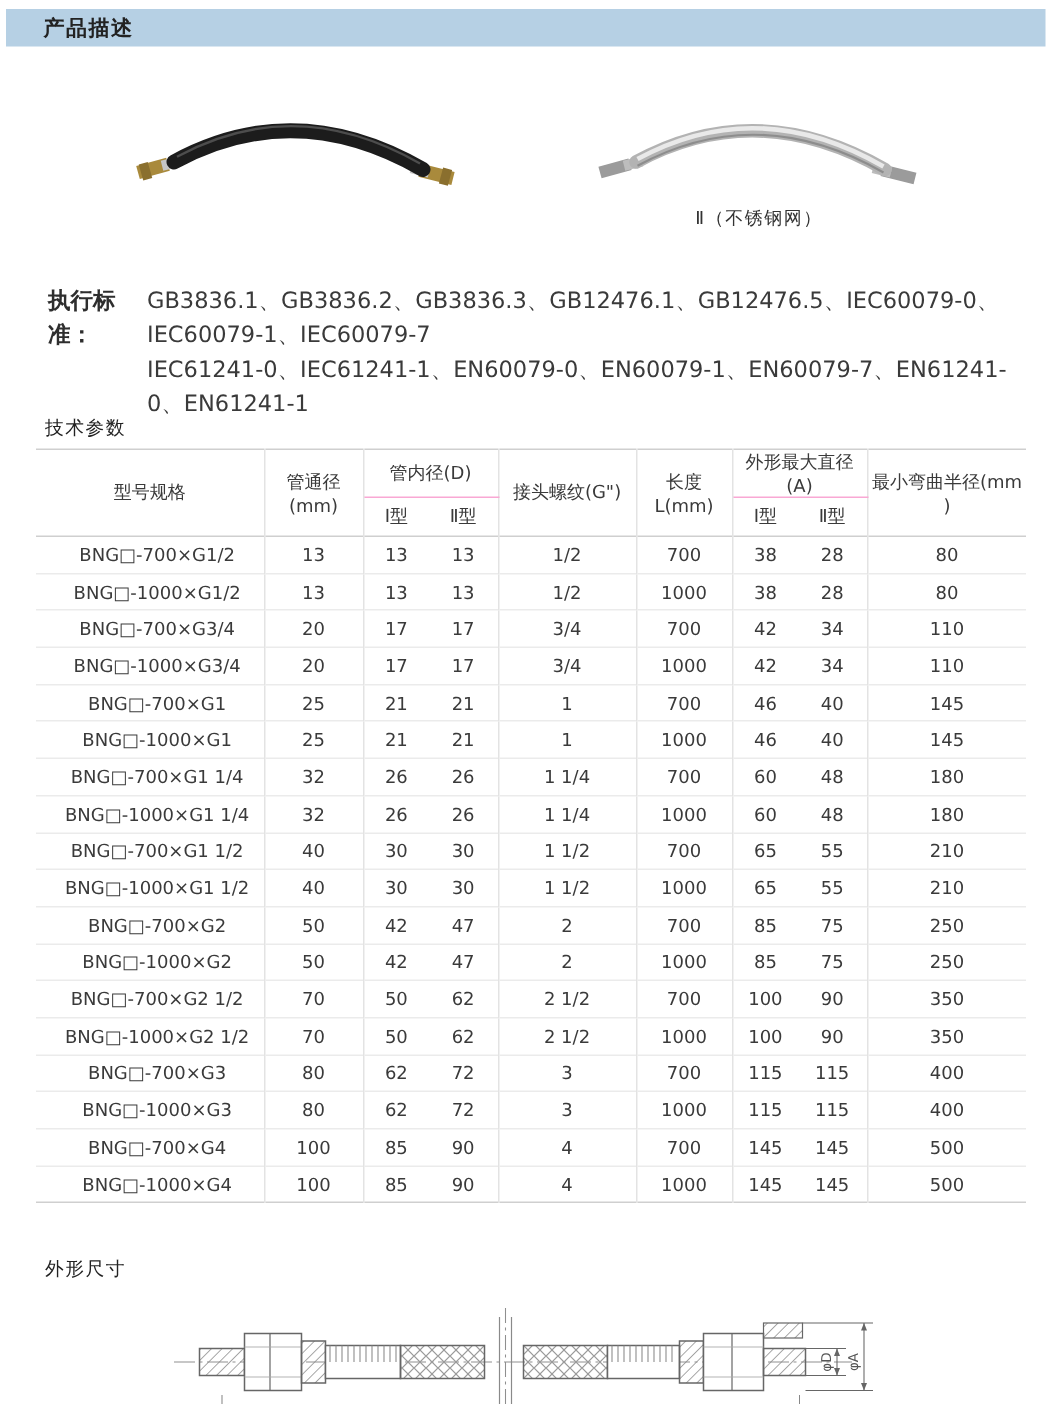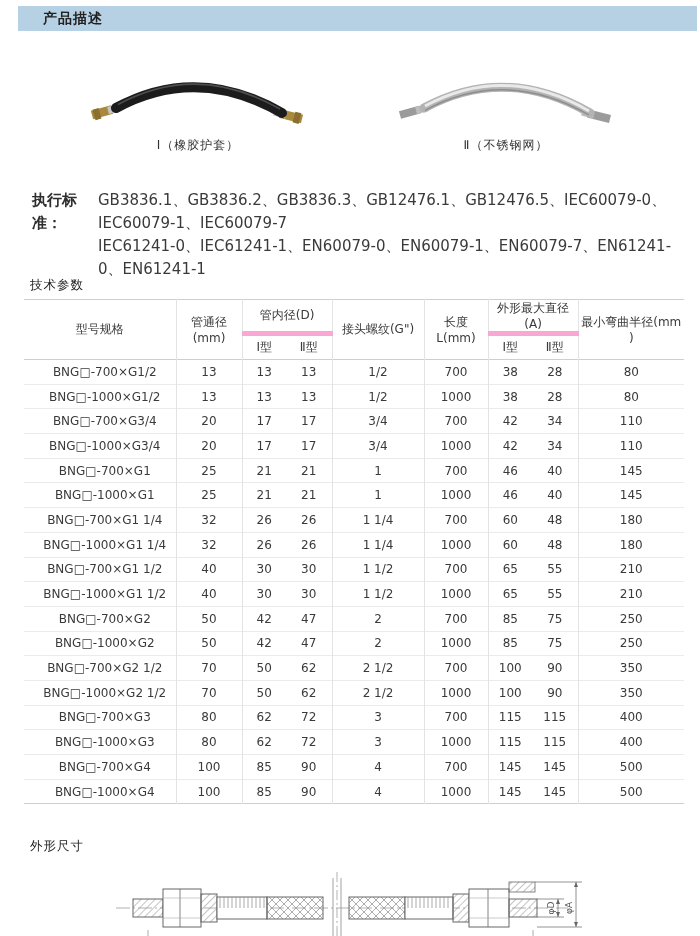--- a/index.html
+++ b/index.html
@@ -1,20 +1,20 @@
 <!DOCTYPE html>
 <html><head>
 <meta charset="utf-8">
 <style>
   * { margin:0; padding:0; box-sizing:border-box; }
   html,body { background:#ffffff; }
   body { width:700px; height:936px; overflow:hidden; font-family:"DejaVu Sans","Liberation Sans",sans-serif; color:#3a3a3a; }
   .page { position:relative; width:700px; height:936px; background:#fff; overflow:hidden; }
 
-  .title-bar { position:absolute; left:4px; right:3px; top:6px; height:25px; background:#b6d0e4; display:flex; align-items:center; padding-left:25px;margin-left:14px; }
+  .title-bar { position:absolute; left:4px; right:3px; top:6px; height:25px; background:#b6d0e4; display:flex; align-items:center; padding-left:25px; }
   .title-bar .title-text { font-size:14px; font-weight:bold; color:#222; letter-spacing:1px; }
 
   .figure { position:absolute; top:58px; width:228px; text-align:center; }
   .figure.left { left:84px; }
   .figure.right { left:392px;font-family:Liberation Serif, serif; }
   .figure svg { display:block; width:228px; height:74px; }
   .figure .caption { font-size:12px; color:#333; margin-top:5px; letter-spacing:1px; }
 
   .info-row { position:absolute; left:32px; width:655px; display:flex; font-size:15px; }
   .info-row .label { font-weight:bold; color:#2e2e2e; flex:none; width:66px; line-height:23px; }
@@ -24,21 +24,21 @@
 
   .sub-heading { position:absolute; left:30px; font-size:12.5px; font-weight:normal; color:#222; letter-spacing:1px; }
   .tech-heading { top:277px; }
   .outline-heading { top:838px; }
 
   .table-wrap { position:absolute; left:24px; top:299px; width:660px; }
   table { width:660px; border-collapse:collapse; table-layout:fixed; font-size:12px; color:#3a3a3a;
           border-top:1px solid #cfcfcf; border-bottom:1px solid #cfcfcf; }
   thead th { font-weight:normal; height:26px; text-align:center; vertical-align:middle; color:#3a3a3a; }
   thead { border-bottom:1px solid #cfcfcf; }
-  th.group { border-bottom:5px solid #f9a8d4; }
+  th.group { border-bottom:1px solid #f9a8d4; }
   .br { border-right:1px solid #e3e3e3; }
   tbody td { height:24.7px; text-align:center; vertical-align:middle; }
   tbody tr + tr td { border-top:1px solid #ebebeb; }
   td.model { text-align:center; padding-left:10px; }
 
   .drawing { position:absolute; left:108px; top:868px; }
 </style>
 </head>
 <body>
 
@@ -52,21 +52,20 @@
     <svg viewBox="0 0 228 74">
       <path d="M8 57 L28 51.5" stroke="#a98a3c" stroke-width="9" fill="none"></path>
       <path d="M10 57 L16 55.3" stroke="#8a6f2e" stroke-width="11" fill="none"></path>
       <path d="M24 52.5 L36 49.5" stroke="#c6c6c6" stroke-width="7" fill="none"></path>
       <path d="M196 55.5 L218 61" stroke="#a98a3c" stroke-width="9" fill="none"></path>
       <path d="M210 59 L216 60.6" stroke="#8a6f2e" stroke-width="11" fill="none"></path>
       <path d="M190 54 L202 57" stroke="#c6c6c6" stroke-width="7" fill="none"></path>
       <path d="M32 50 Q 113 6 198 55" stroke="#1c1c1c" stroke-width="10" fill="none" stroke-linecap="round"></path>
       <path d="M34 46.5 Q 113 3.5 196 51" stroke="#4d4d4d" stroke-width="1.6" fill="none"></path>
     </svg>
-    <div class="caption">Ⅰ（橡胶护套）</div>
   </div>
 
   <div class="figure right">
     <svg viewBox="0 0 228 74">
       <path d="M8 57 L28 51.5" stroke="#9b9b9b" stroke-width="8" fill="none"></path>
       <path d="M24 52.5 L36 49.5" stroke="#bdbdbd" stroke-width="7" fill="none"></path>
       <path d="M196 55.5 L218 61" stroke="#9b9b9b" stroke-width="8" fill="none"></path>
       <path d="M190 54 L202 57" stroke="#bdbdbd" stroke-width="7" fill="none"></path>
       <path d="M32 50 Q 113 6 198 55" stroke="#b3b3b3" stroke-width="9" fill="none" stroke-linecap="round"></path>
       <path d="M33 48 Q 113 4.5 197 53" stroke="#e9e9e9" stroke-width="3" fill="none"></path>

